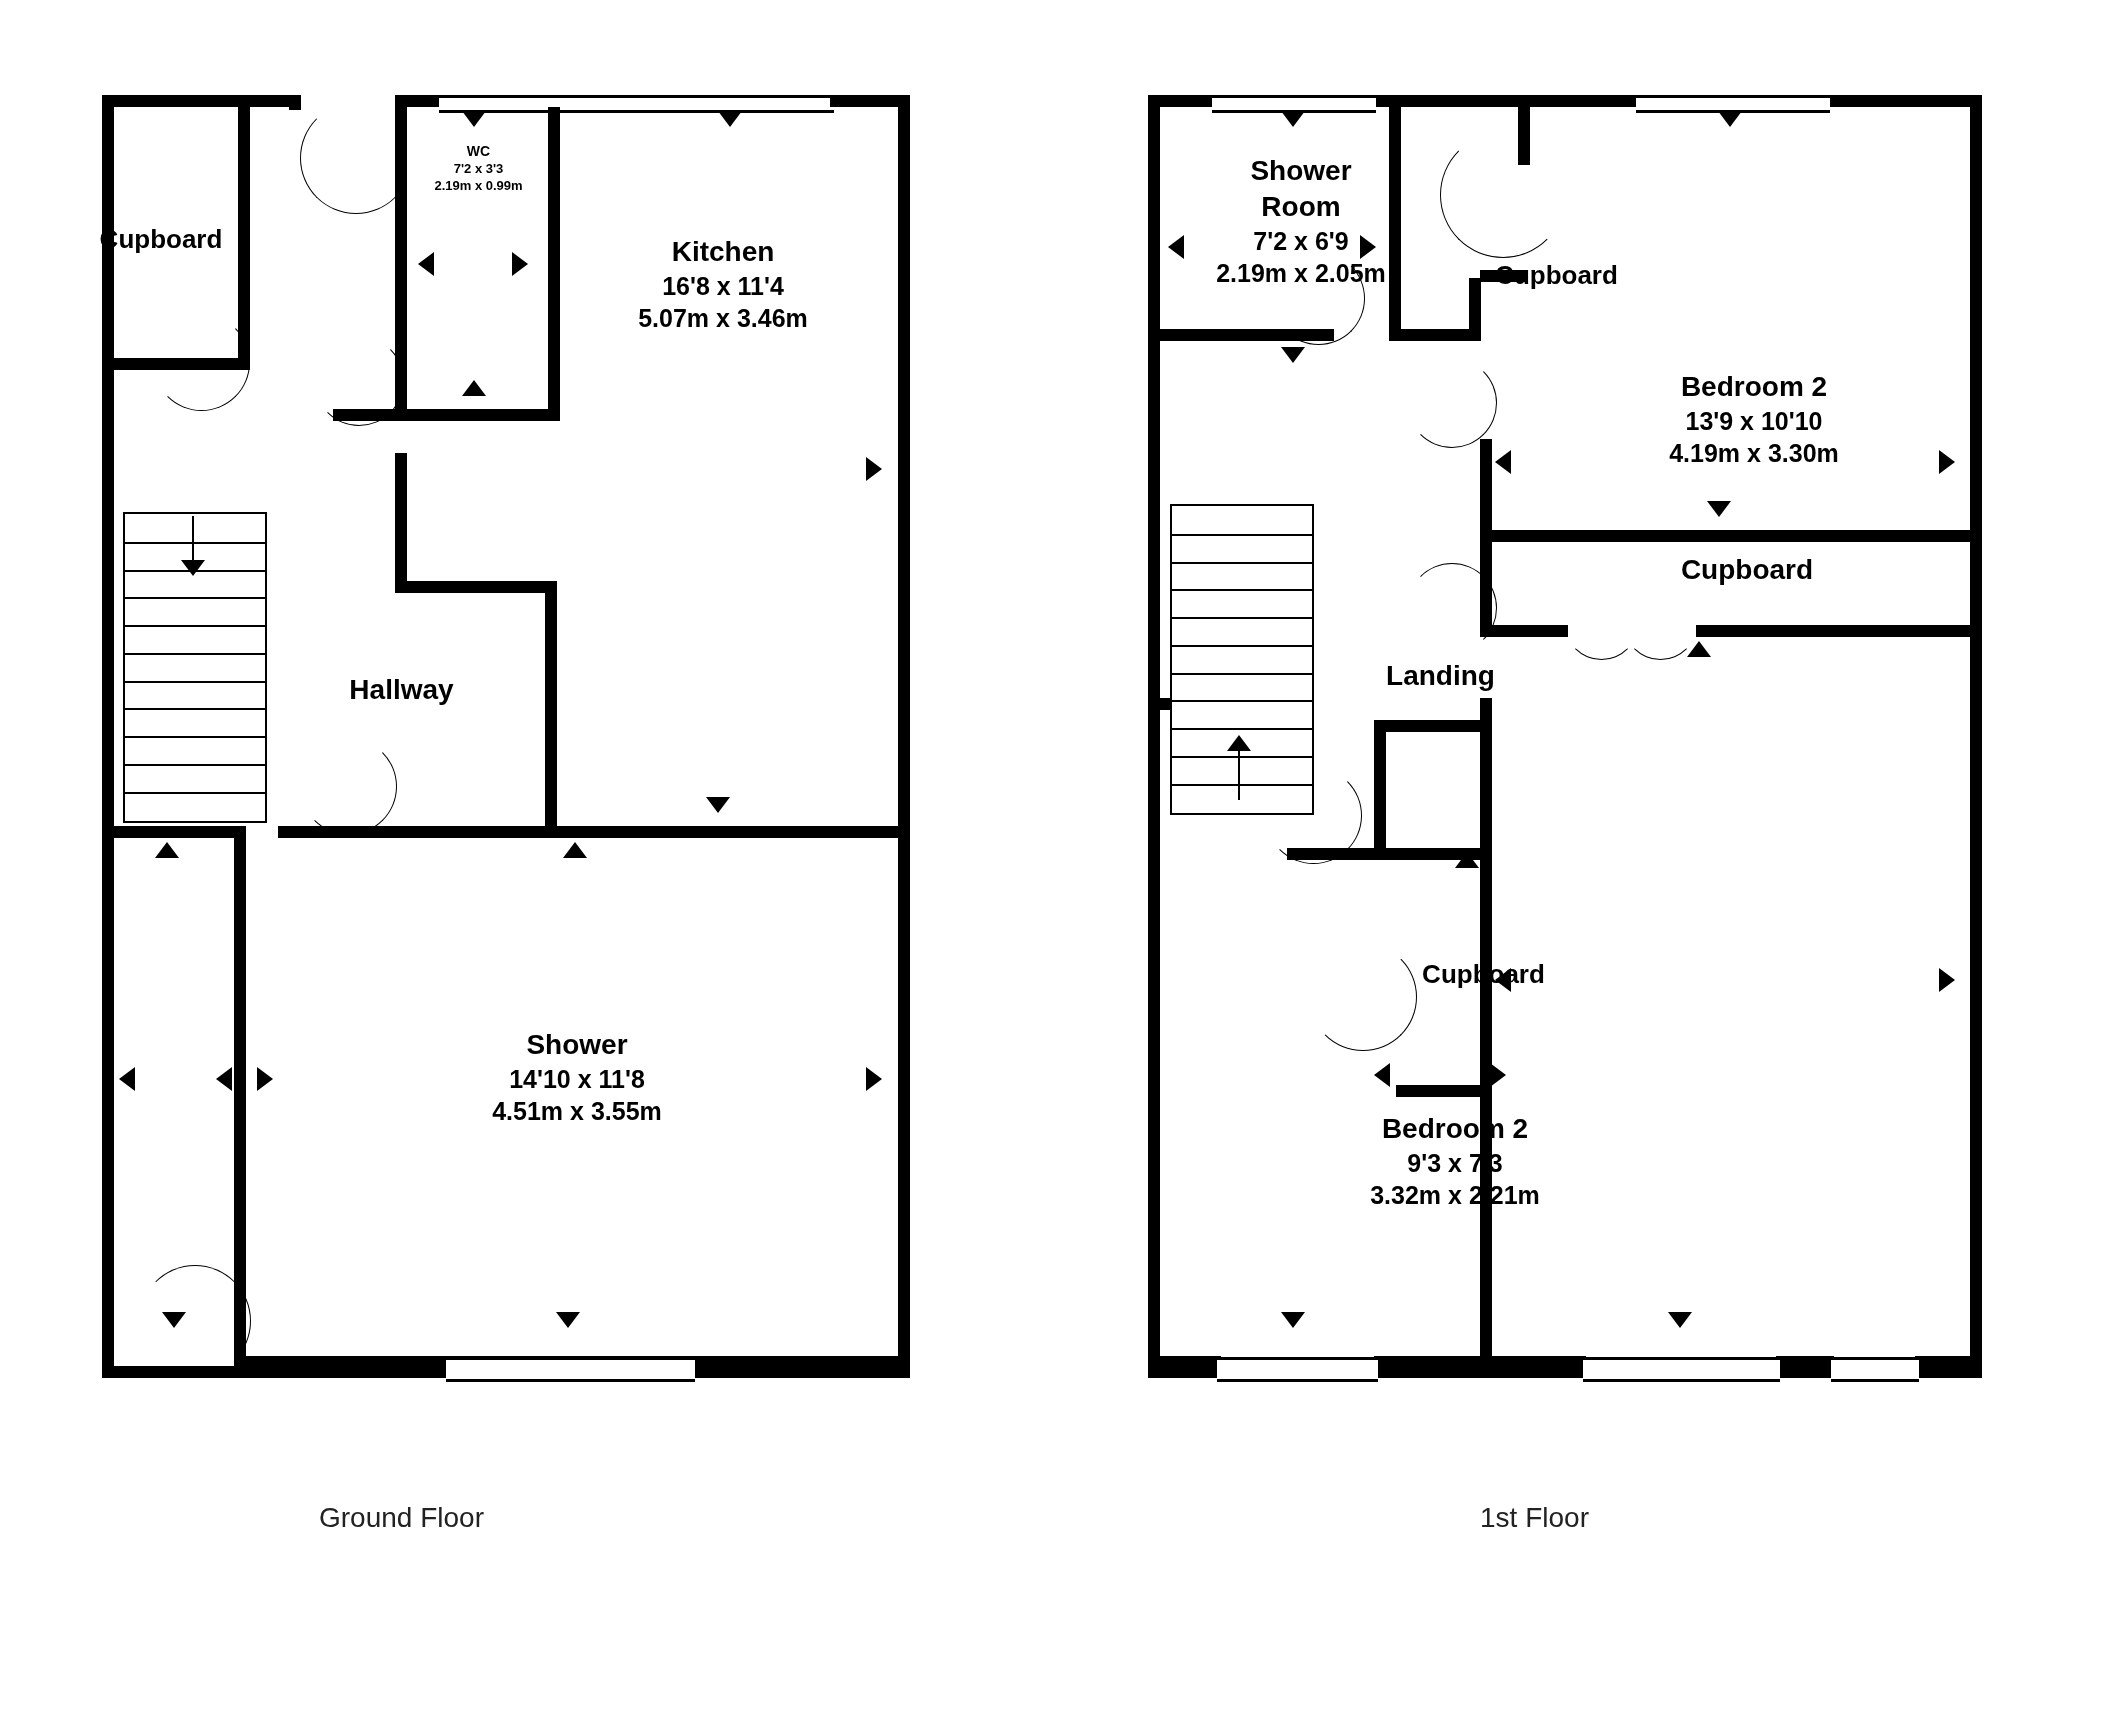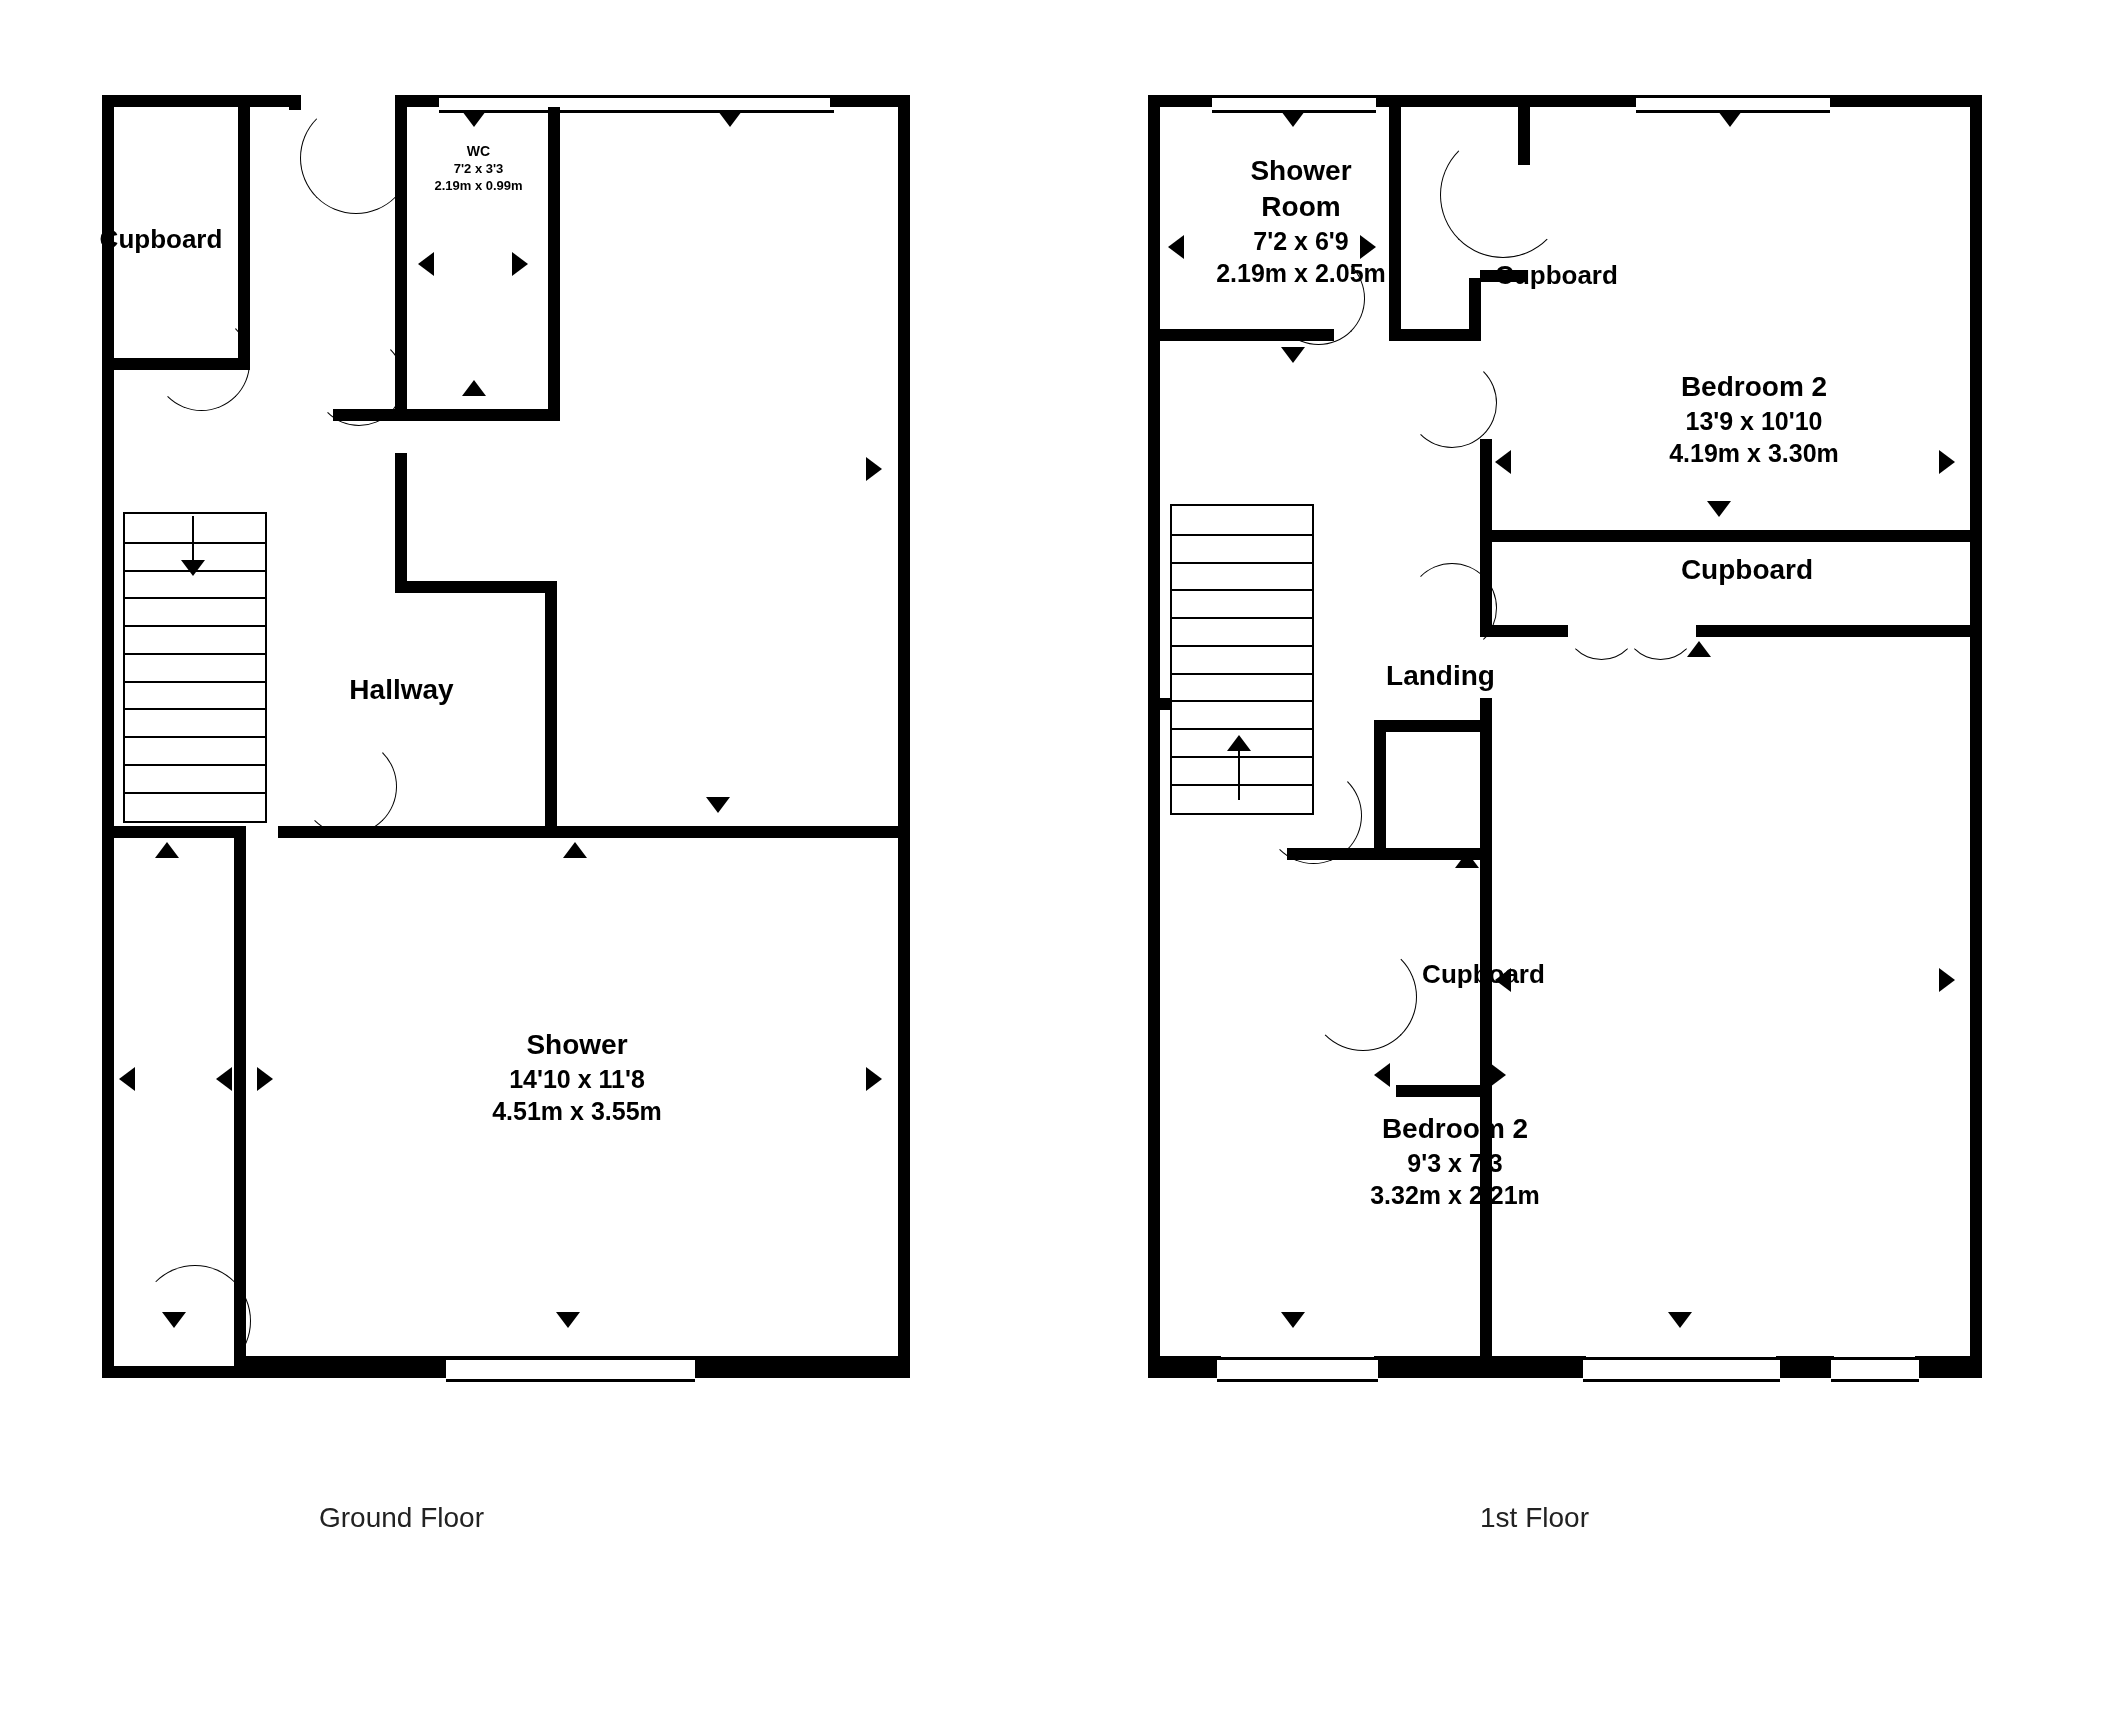--- a/index.html
+++ b/index.html
@@ -189,20 +189,25 @@
     <div class="label" style="left:44px; top:223px; width:234px;">
       <div class="ln1">Cupboard</div>
     </div>
 
     <div class="label small" style="left:398px; top:143px; width:161px;">
       <div class="ln1">WC</div>
       <div class="ln2">7'2 x 3'3</div>
       <div class="ln3">2.19m x 0.99m</div>
     </div>
 
+    <div class="label room" style="left:577px; top:234px; width:292px;">
+      <div class="ln1">Kitchen</div>
+      <div class="ln2">16'8 x 11'4</div>
+      <div class="ln3">5.07m x 3.46m</div>
+    </div>
 
     <div class="label room" style="left:292px; top:672px; width:219px;">
       <div class="ln1">Hallway</div>
     </div>
 
     <div class="label room" style="left:431px; top:1027px; width:292px;">
       <div class="ln1">Shower</div>
       <div class="ln2">14'10 x 11'8</div>
       <div class="ln3">4.51m x 3.55m</div>
     </div>

